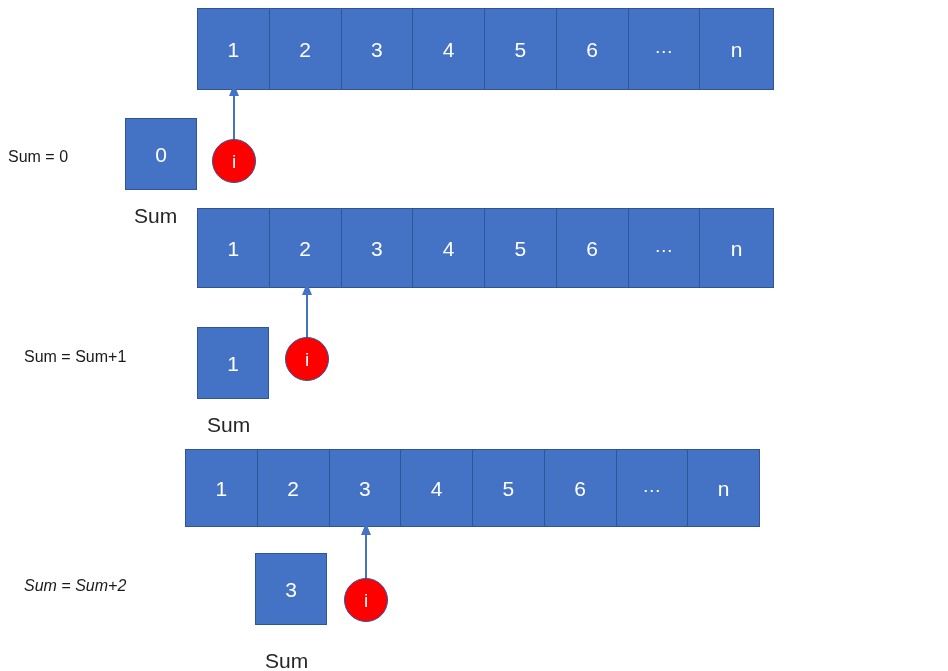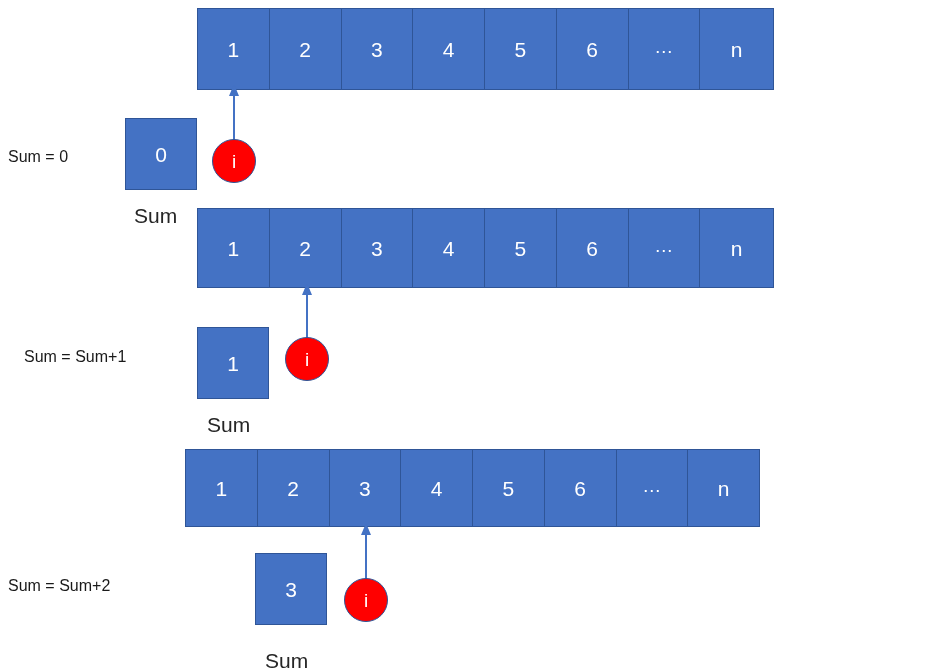--- a/index.html
+++ b/index.html
@@ -159,21 +159,21 @@
     <div class="cell" style="width:72px;">1</div>
     <div class="cell" style="width:72px;">2</div>
     <div class="cell" style="width:72px;">3</div>
     <div class="cell" style="width:72px;">4</div>
     <div class="cell" style="width:72px;">5</div>
     <div class="cell" style="width:72px;">6</div>
     <div class="cell ellipsis" style="width:72px;">…</div>
     <div class="cell" style="width:71px;">n</div>
   </div>
 
-  <div class="expr" style="left:8px; top:578px;">Sum = Sum+2</div>
+  <div class="expr" style="left:24px; top:578px;font-style:italic;">Sum = Sum+2</div>
 
   <div class="sumbox" style="left:255px; top:553px; width:72px; height:72px;">3</div>
 
   <div class="sumcaption" style="left:265px; top:650px;">Sum</div>
 
   <svg class="arrow" style="left:358px; top:521px;" width="16" height="58" viewBox="0 0 16 58">
     <line x1="8" y1="58" x2="8" y2="12" stroke="#4472C4" stroke-width="2"></line>
     <polygon points="8,2 3,14 13,14" fill="#4472C4"></polygon>
   </svg>
 

